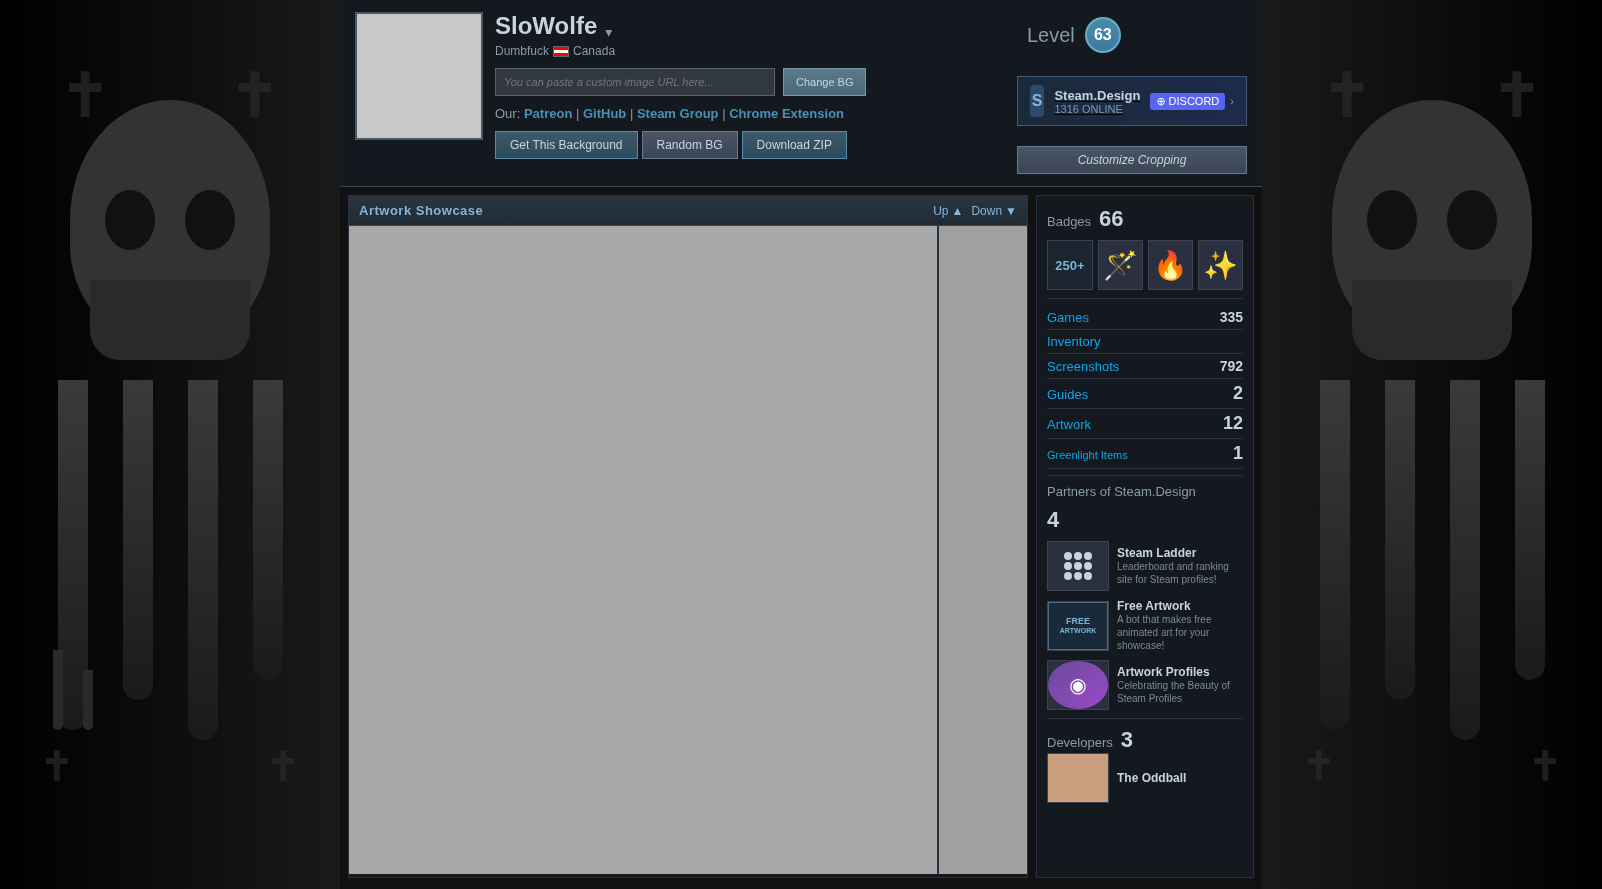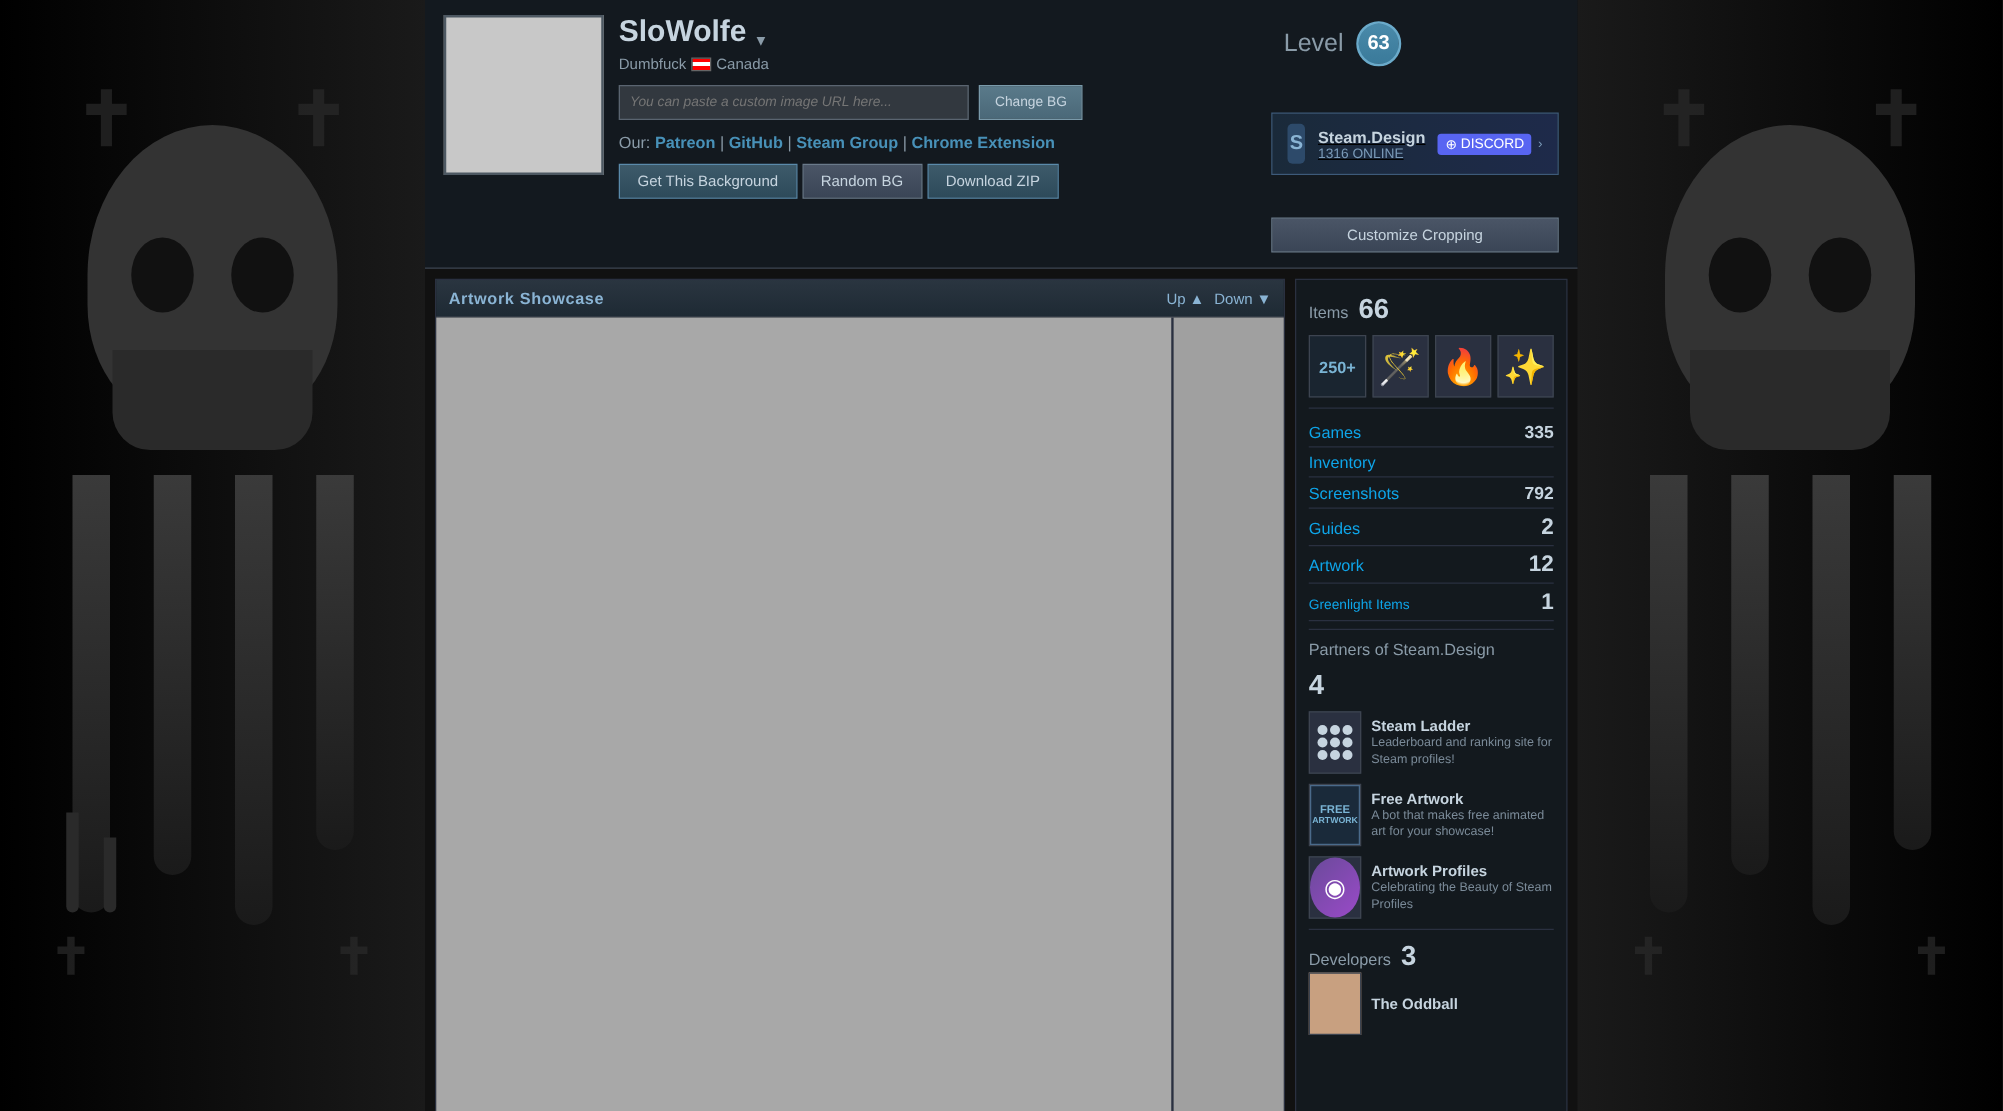--- a/index.html
+++ b/index.html
@@ -238,20 +238,21 @@
     }
 
     .customize-crop-btn {
       background: linear-gradient(to bottom, #4a5566, #3a4556);
       border: 1px solid #6a7a8a;
       color: #c6d4df;
       font-size: 12px;
       padding: 6px 14px;
       cursor: pointer;
       margin-top: 5px;
+      font-style: italic;
     }
 
     .stat-row {
       display: flex;
       align-items: baseline;
       justify-content: space-between;
       padding: 4px 0;
       border-bottom: 1px solid #2a3040;
     }
 
@@ -346,21 +347,21 @@
 
     .partner-item {
       display: flex;
       align-items: center;
       gap: 8px;
       margin-bottom: 8px;
       cursor: pointer;
     }
 
     .partner-logo {
-      width: 42px;
+      width: 62px;
       height: 50px;
       background: #2a3040;
       border: 1px solid #3d4450;
       display: flex;
       align-items: center;
       justify-content: center;
       flex-shrink: 0;
     }
 
     .partner-text { flex: 1; }
@@ -428,21 +429,21 @@
     .top-left {
       display: flex;
       gap: 12px;
       flex: 1;
     }
 
     .top-right {
       width: 230px;
       display: flex;
       flex-direction: column;
-      gap: 24px;
+      gap: 10px;
       justify-content: center;
     }
 
     .main-body {
       display: flex;
       gap: 8px;
       padding: 8px;
       height: calc(889px - 190px);
     }
 
@@ -691,21 +692,21 @@
             <div class="main-artwork"></div>
             <div class="side-artwork"></div>
           </div>
         </div>
       </div>
 
       <div class="right-col">
 
         <div class="badges-section">
           <div class="badges-header">
-            <span class="badges-label">Items</span>
+            <span class="badges-label">Badges</span>
             <span class="badges-count">66</span>
           </div>
           <div class="badges-row">
             <div class="badge-item badge-special" style="font-size:13px; font-weight:bold; color:#7ab4d4;">250+</div>
             <div class="badge-item" style="font-size:28px;">🪄</div>
             <div class="badge-item" style="font-size:28px;">🔥</div>
             <div class="badge-item" style="font-size:28px;">✨</div>
           </div>
         </div>
 

